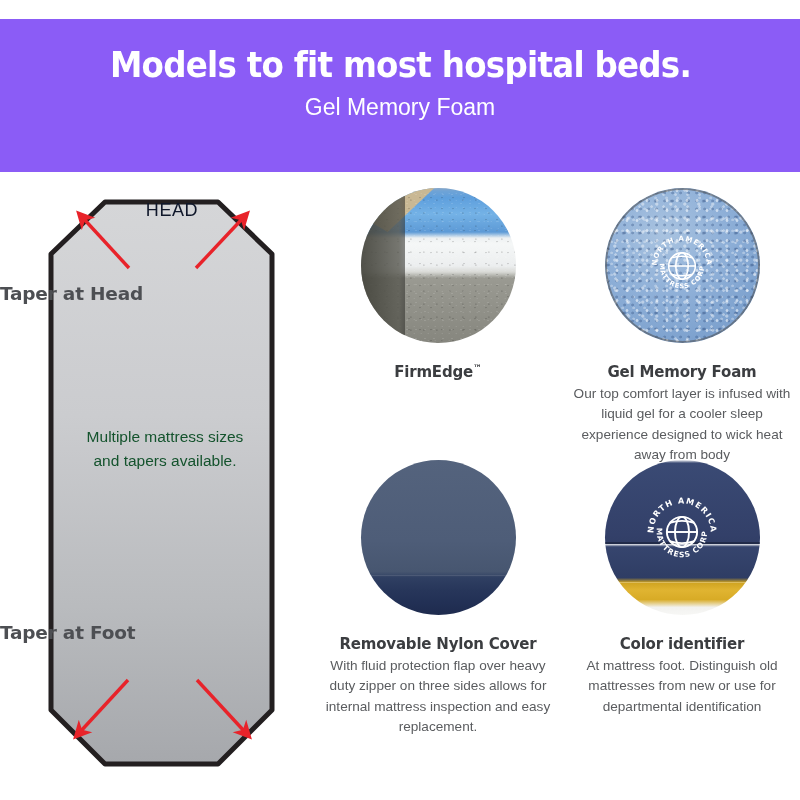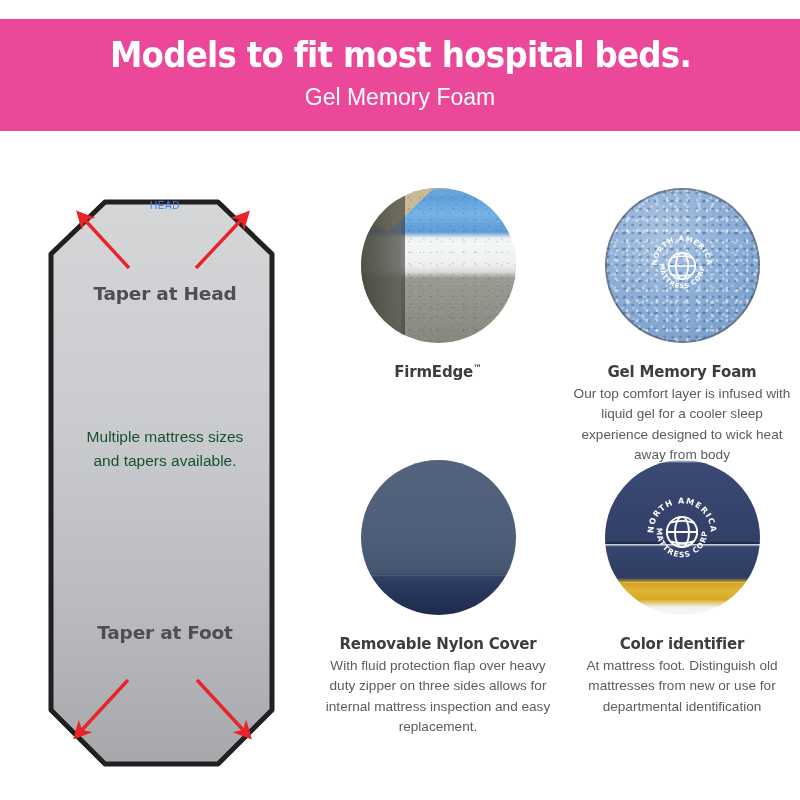--- a/index.html
+++ b/index.html
@@ -15,28 +15,28 @@
     font-family: "Liberation Sans", sans-serif;
     position: relative;
   }
 
   
   .header {
     position: absolute;
     left: 0;
     top: 19px;
     width: 800px;
-    height: 112px;
-    background: #ec4899;
+    height: 153px;
+    background: #8b5cf6;
     box-sizing: border-box;
     display: flex;
     flex-direction: column;
     align-items: center;
     justify-content: flex-start;
-    padding-top: 18px;
+    padding-top: 28px;
   }
   .header-title {
     color: #ffffff;
     font-family: "DejaVu Sans", sans-serif;
     font-size: 35px;
     font-weight: bold;
     letter-spacing: -0.8px;
     line-height: 1.05;
     white-space: nowrap;
     transform: scaleX(0.93);
@@ -62,32 +62,32 @@
   }
   .mattress-svg {
     position: absolute;
     left: 0;
     top: 0;
   }
   .mattress-label {
     position: absolute;
     width: 100%;
     text-align: center;
-    color: #3b82f6;
-    font-family: "Liberation Sans", sans-serif;
-    font-size: 10px;
+    color: #0f172a;
+    font-family: "Liberation Sans", sans-serif;
+    font-size: 18px;
     letter-spacing: 0.6px;
+    margin-left: 7px;
   }
   .lbl-head { top: 20px; }
   .lbl-foot { top: 562px; }
 
   .taper-text {
     position: absolute;
     width: 100%;
-    text-align: center;
     color: #4d4f53;
     font-family: "DejaVu Sans", sans-serif;
     font-size: 18.5px;
     font-weight: bold;
     letter-spacing: -0.2px;
   }
   .taper-head { top: 103px; }
   .taper-foot { top: 442px; }
 
   .center-note {

